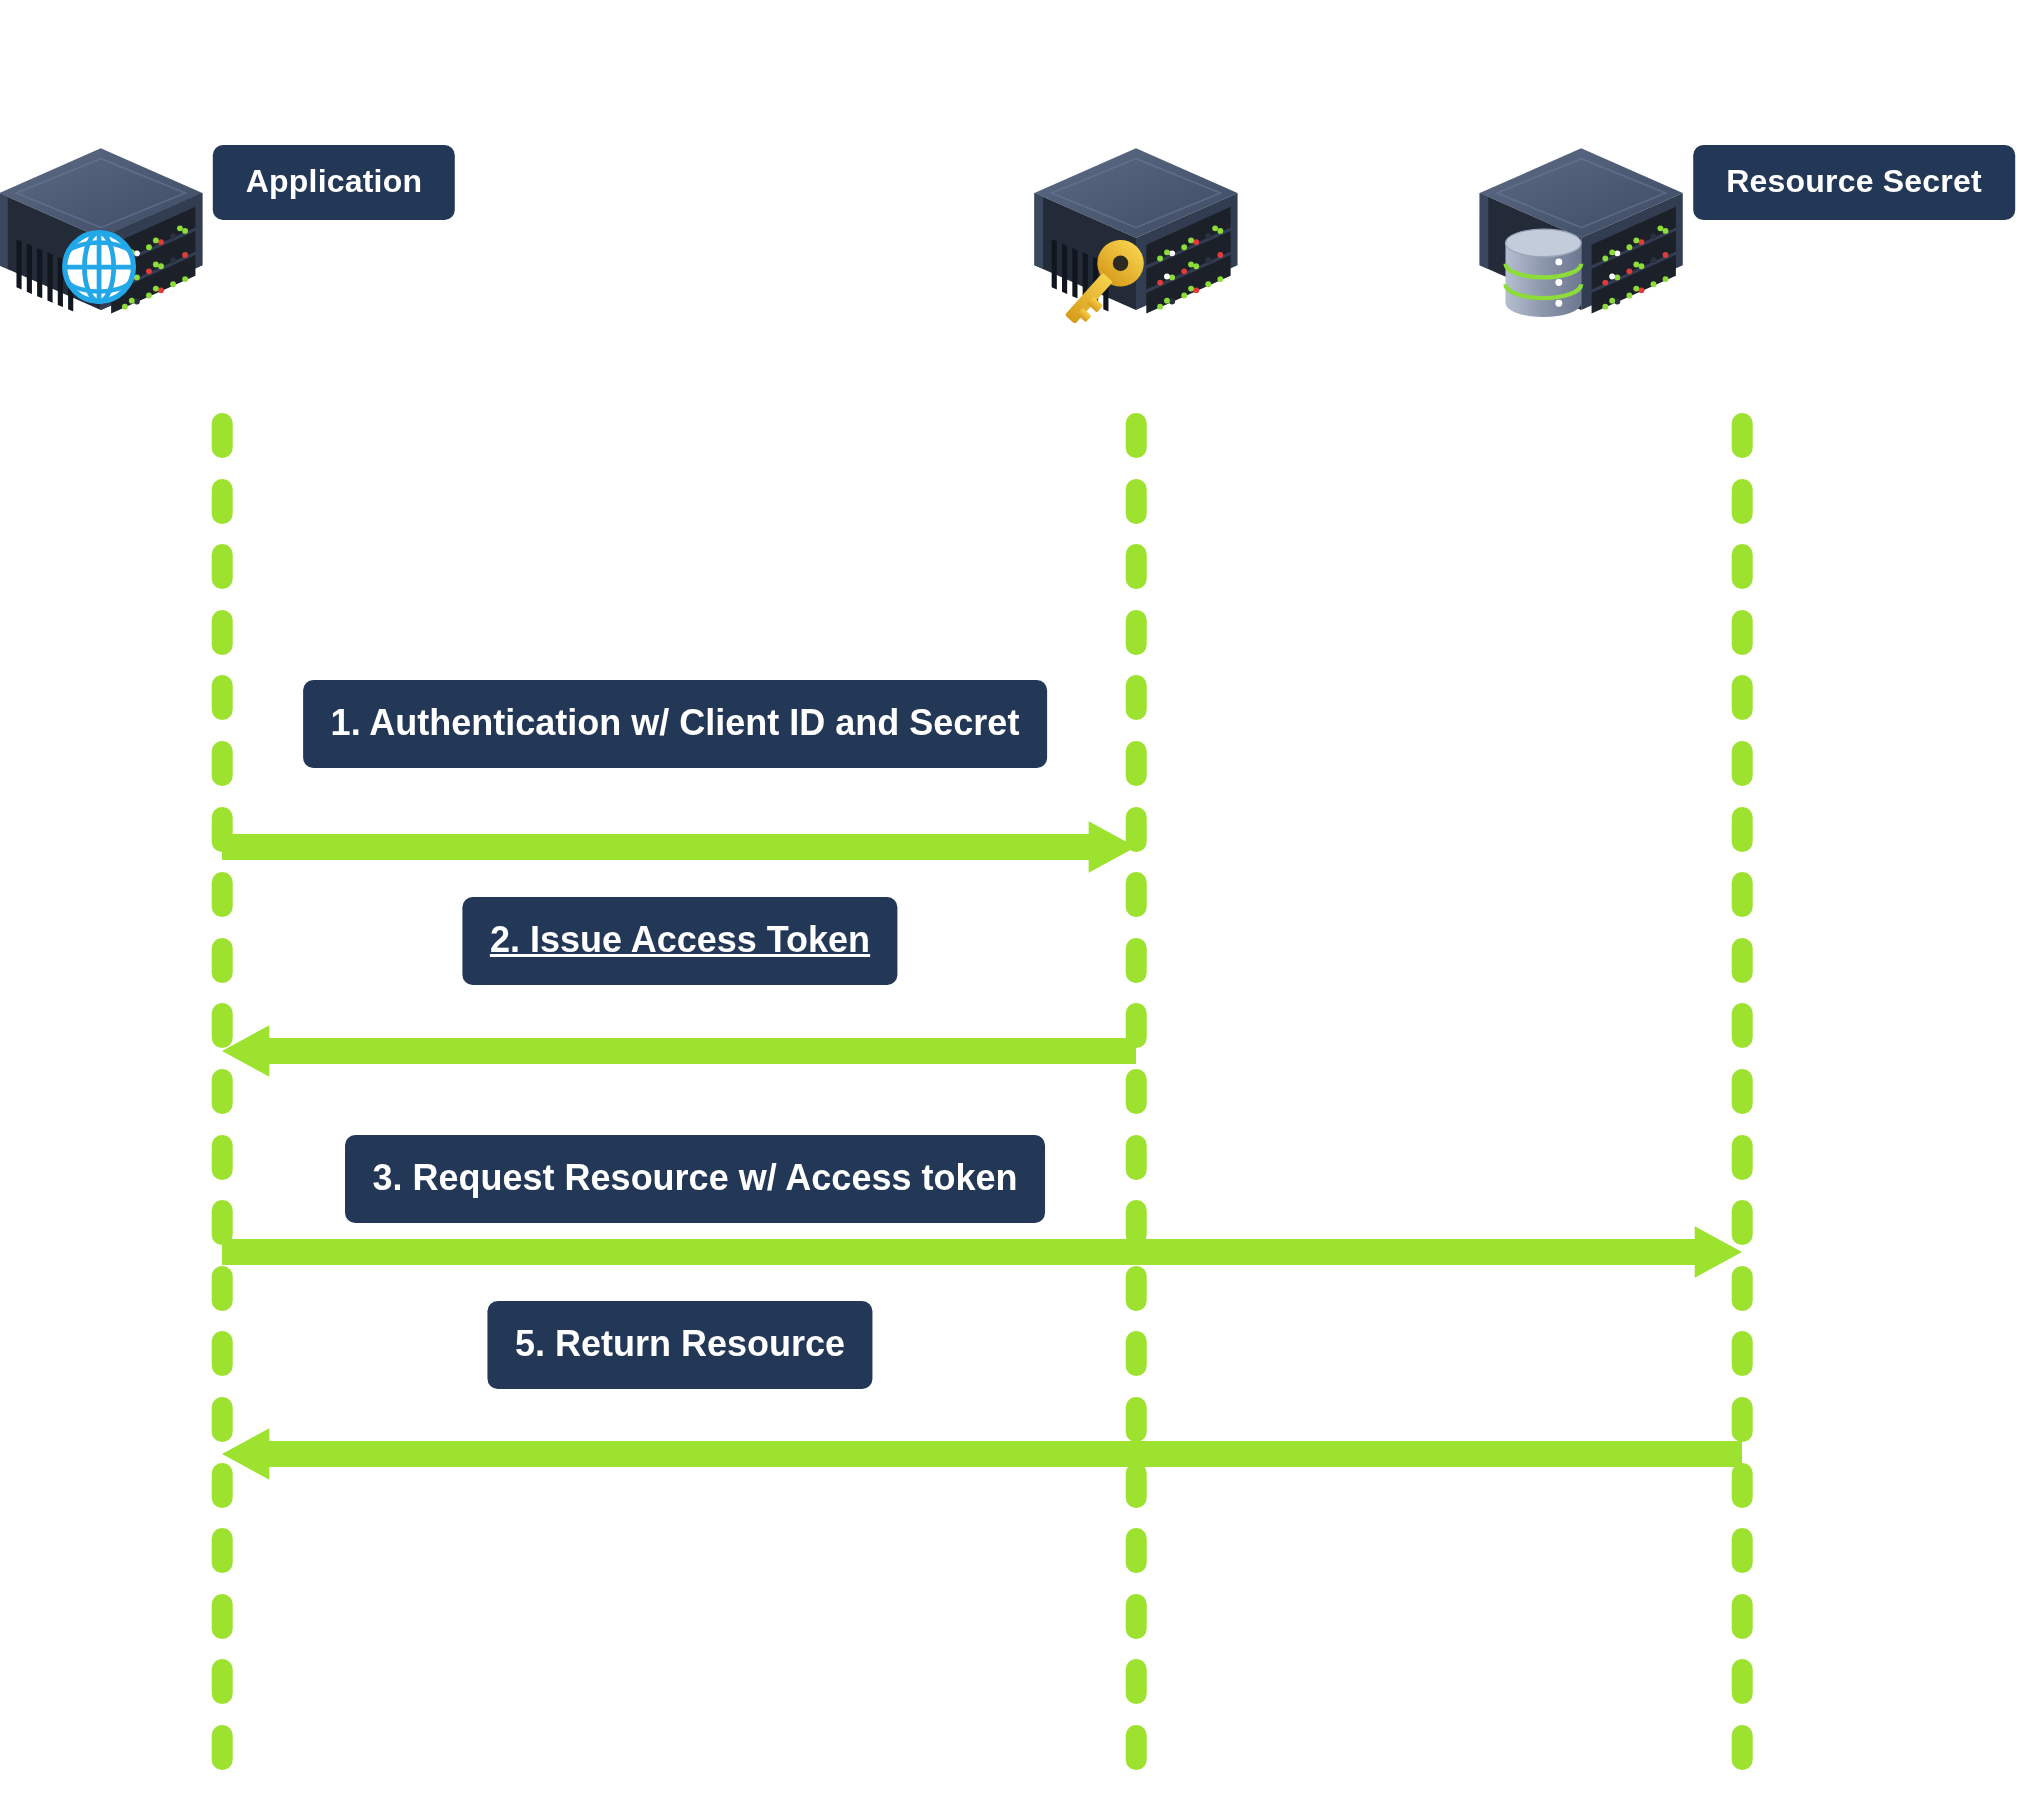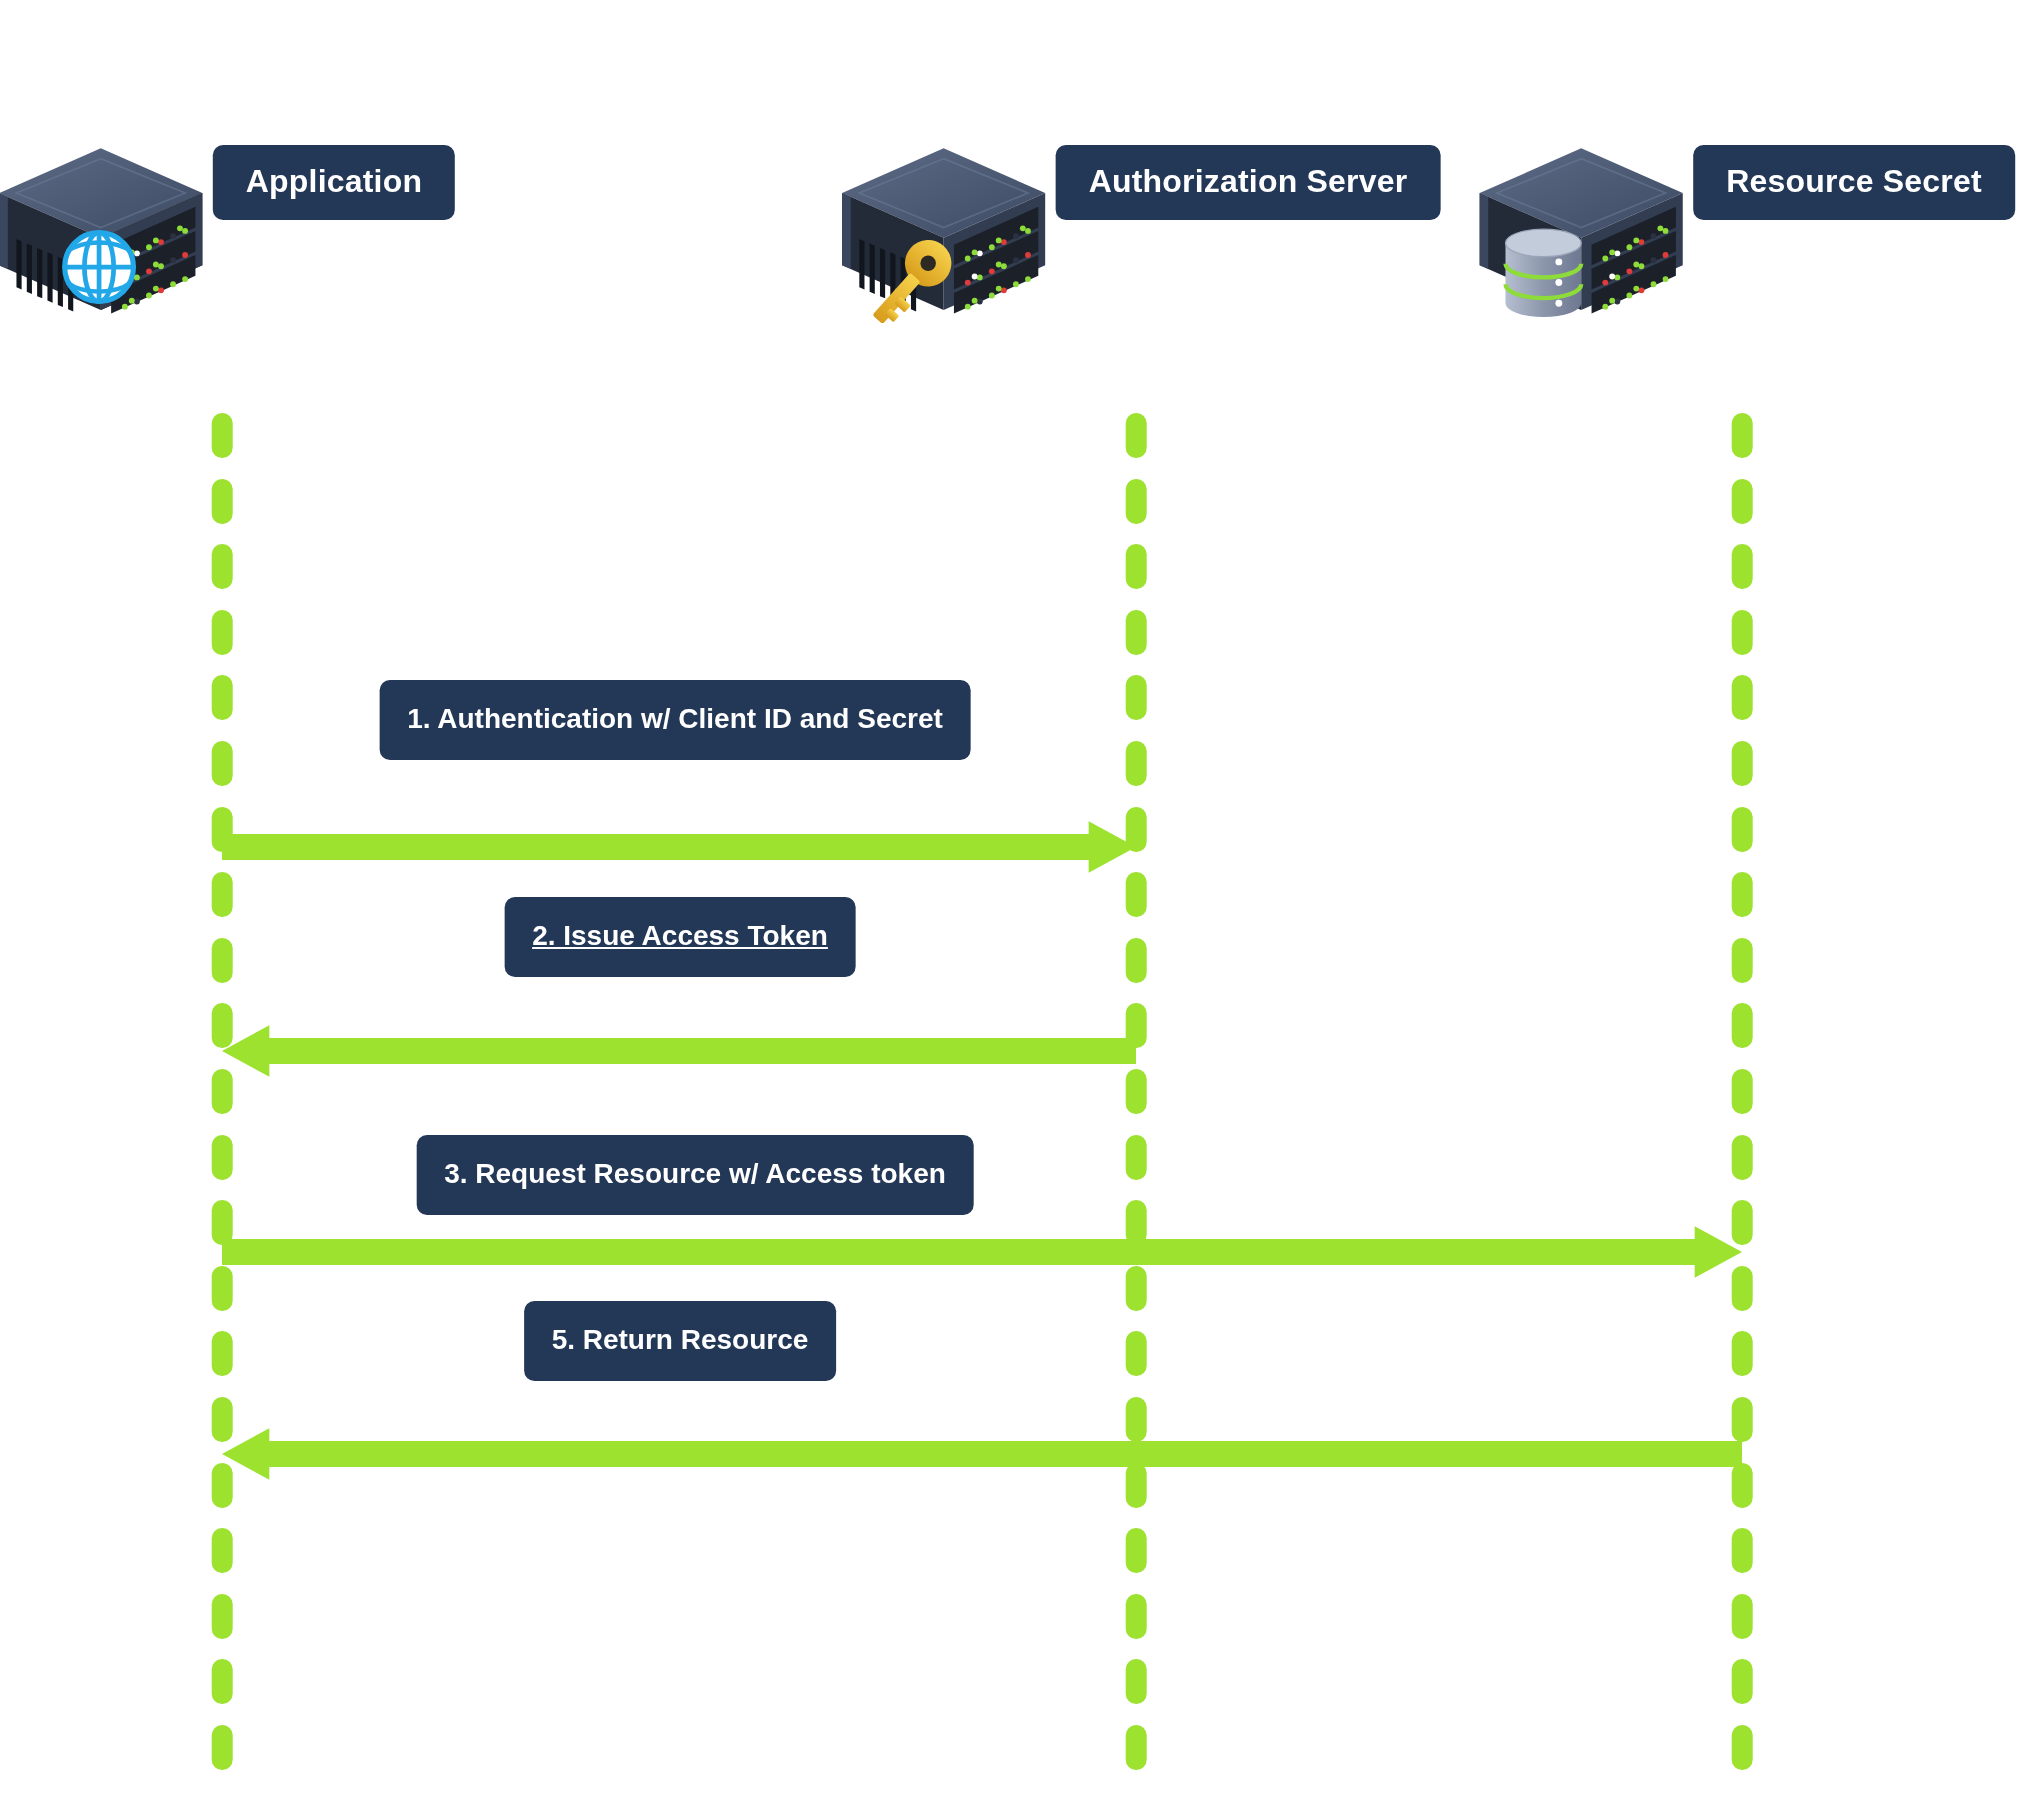--- a/index.html
+++ b/index.html
@@ -76,21 +76,21 @@
     transform: translateY(-50%);
   }
   .arrow svg { display: block; width: 100%; height: 100%; overflow: visible; }
 
   
   .msg {
     position: absolute;
     background: #233757;
     color: #ffffff;
     border-radius: 10.3px;
-    font-size: 28px;
+    font-size: 36px;
     font-weight: bold;
     line-height: 1;
     padding: 25px 27.5px 27px 27.5px;
     white-space: nowrap;
     transform: translateX(-50%);
     z-index: 4;
     text-align: right;
   }
 </style>
 </head>
@@ -306,21 +306,20 @@
 
         <g transform="translate(108,150) rotate(42)">
           <circle cx="0" cy="-6" r="27" fill="url(#keyG)"></circle>
           <circle cx="0" cy="-6" r="9" fill="#2c2a22"></circle>
           <rect x="-8" y="16" width="16" height="66" rx="3" fill="url(#keyG)"></rect>
           <rect x="2" y="44" width="16" height="11" rx="2" fill="url(#keyG)"></rect>
           <rect x="2" y="62" width="14" height="10" rx="2" fill="url(#keyG)"></rect>
         </g>
       </svg>
     </div>
-    <div class="actor-label">Authorization Server</div>
   </div>
 
   <div class="actor" style="left:1742px;">
     <div class="actor-icon">
       <svg viewBox="0 0 260 215" xmlns="http://www.w3.org/2000/svg">
         <defs>
           <linearGradient id="rsTop" x1="0" y1="0" x2="1" y2="1">
             <stop offset="0" stop-color="#5d6b86"></stop>
               <stop offset="1" stop-color="#3d4a63"></stop>
           </linearGradient>

